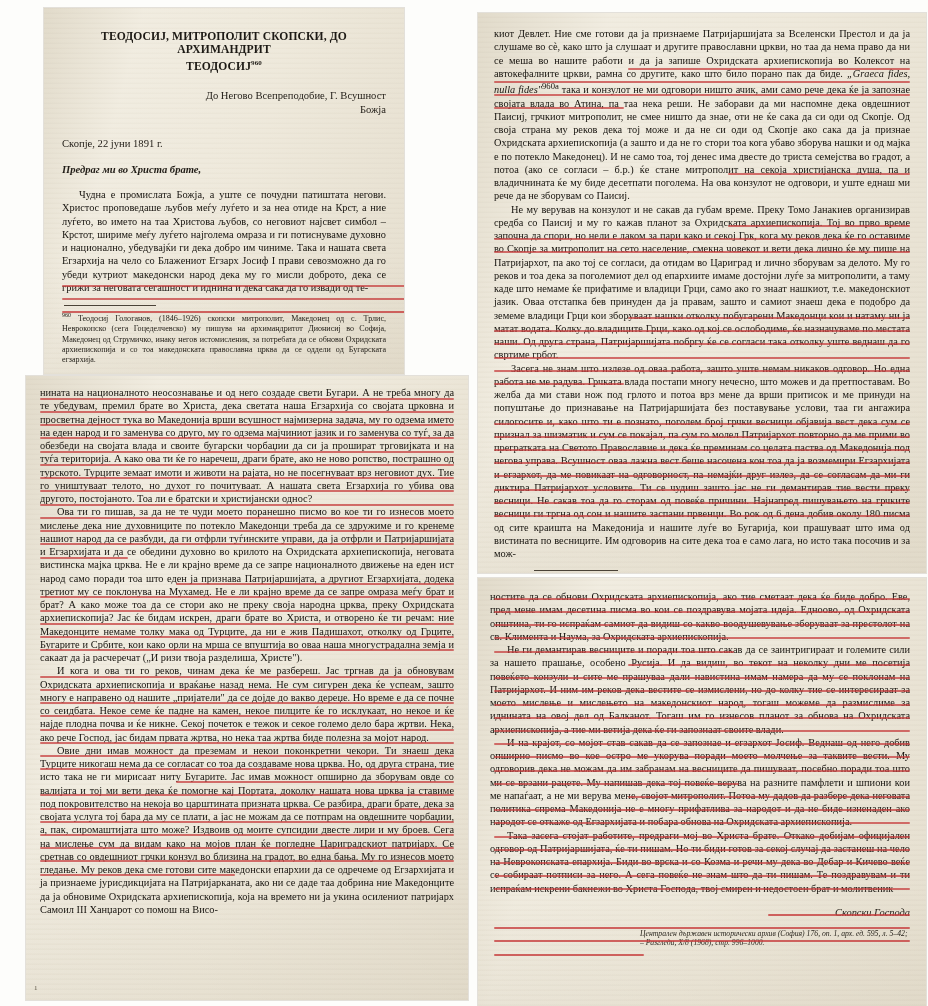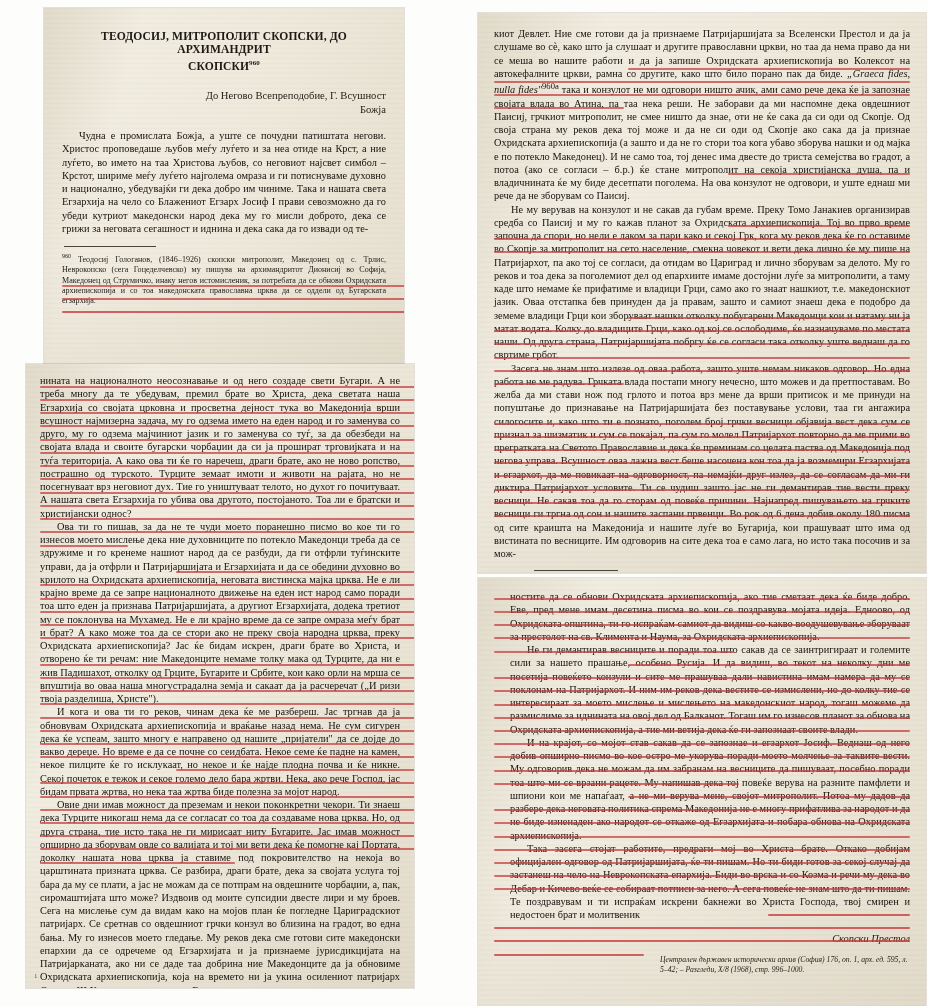--- a/index.html
+++ b/index.html
@@ -18,38 +18,38 @@
   .panel{
     position:absolute;
     background:#efeade;
     background-image:
       linear-gradient(105deg, rgba(214,206,186,.55) 0%, rgba(246,243,232,.25) 22%, rgba(236,230,213,.30) 55%, rgba(221,213,194,.50) 100%),
       linear-gradient(0deg, rgba(205,196,175,.30) 0%, rgba(250,248,240,0) 30%);
     box-shadow:0 0 0 1px rgba(150,140,118,.25);
     overflow:hidden;
   }
   .panel.p1{left:44px;  top:8px;   width:360px; height:366px;}
-  .panel.p2{left:26px;  top:364px; width:388px; height:624px;}
+  .panel.p2{left:26px;  top:376px; width:442px; height:624px;}
   .panel.p3{left:478px; top:4px;   width:448px; height:560px;margin-top:9px;}
   .panel.p4{left:478px; top:578px; width:448px; height:428px;}
 
   
   .panel::after{
     content:"";position:absolute;inset:0;pointer-events:none;
     background:repeating-linear-gradient(0deg,
        rgba(170,160,138,.045) 0px, rgba(170,160,138,.045) 1px,
        rgba(255,255,255,0) 2px, rgba(255,255,255,0) 5px);
     mix-blend-mode:multiply;
   }
   .panel .inner{position:relative;z-index:2;}
 
   .p1 .inner{padding:22px 18px 8px 18px;}
   .p2 .inner{padding:10px 14px 10px 14px;}
   .p3 .inner{padding:14px 16px 8px 16px;}
-  .p4 .inner{padding:12px 16px 8px 32px;}
+  .p4 .inner{padding:12px 16px 8px 12px;}
 
   h1.title{
     font-size:11.6px;
     line-height:13.4px;
     font-weight:bold;
     text-align:center;
     margin:0 0 0 0;
     letter-spacing:.1px;
     color:#1d1a15;
   }
@@ -112,28 +112,30 @@
 </style>
 </head>
 <body>
 
 <div class="page">
 
   <div class="panel p1">
     <div class="inner">
       <h1 class="title">
         <span>ТЕОДОСИЈ, МИТРОПОЛИТ СКОПСКИ, ДО АРХИМАНДРИТ</span><br>
-        <span>СКОПСКИ</span><sup>960</sup>
+        <span>ТЕОДОСИЈ</span><sup>960</sup>
       </h1>
 
       <div class="addressee">
         <span>До Негово Всепреподобие, Г. Всушност</span><br>
         <span>Божја</span>
       </div>
 
+      <div class="placeline">Скопје, 22 јуни 1891 г.</div>
+      <div class="salutation">Предраг ми во Христа брате,</div>
 
       <p class="body indent">Чудна е промислата Божја, а уште се почудни патиштата негови. Христос проповедаше љубов меѓу луѓето и за неа отиде на Крст, а ние луѓето, во името на таа Христова љубов, со неговиот најсвет симбол – Крстот, шириме меѓу луѓето најголема омраза и ги потиснуваме духовно и национално, убедувајќи ги дека добро им чиниме. Така и нашата света Егзархија на чело со Блажениот Егзарх Јосиф I прави севозможно да го убеди кутриот македонски народ дека му го мисли доброто, дека се грижи за неговата сегашност и иднина и дека сака да го извади од те-</p>
 
       <hr class="rule">
       <p class="footnote"><sup>960</sup> <span>Теодосиј Гологанов, (1846–1926) скопски митрополит, Македонец од с. Трлис, Неврокопско (сега Гоцеделчевско) му пишува на архимандритот Дионисиј во Софија, Македонец од Струмичко, инаку негов истомисленик, за потребата да се обнови Охридската архиепископија и со тоа македонската православна црква да се оддели од Бугарската егзархија.</span></p>
     </div>
     <div class="marks">
       <div class="mk" style="left:18px;  top:277px; width:380px;"></div>
       <div class="mk" style="left:18px;  top:290px; width:380px;"></div>
       <div class="mk th" style="left:18px;top:303px; width:380px;"></div>
@@ -226,21 +228,21 @@
     </div>
   </div>
 
   <div class="panel p4">
     <div class="inner">
       <p class="body">ностите да се обнови Охридската архиепископија, ако тие сметаат дека ќе биде добро. Еве, пред мене имам десетина писма во кои се поздравува мојата идеја. Едноово, од Охридската општина, ти го испраќам самиот да видиш со какво воодушевување зборуваат за престолот на св. Климента и Наума, за Охридската архиепископија.</p>
       <p class="body indent">Не ги демантирав весниците и поради тоа што сакав да се заинтригираат и големите сили за нашето прашање, особено Русија. И да видиш, во текот на неколку дни ме посетија повеќето конзули и сите ме прашуваа дали навистина имам намера да му се поклонам на Патријархот. И ним им реков дека вестите се измислени, но до колку тие се интересираат за моето мислење и мислењето на македонскиот народ, тогаш можеме да размислиме за иднината на овој дел од Балканот. Тогаш им го изнесов планот за обнова на Охридската архиепископија, а тие ми ветија дека ќе ги запознаат своите влади.</p>
       <p class="body indent">И на крајот, со мојот став сакав да се запознае и егзархот Јосиф. Веднаш од него добив опширно писмо во кое остро ме укорува поради моето молчење за таквите вести. Му одговорив дека не можам да им забранам на весниците да пишуваат, посебно поради тоа што ми се врзани рацете. Му напишав дека тој повеќе верува на разните памфлети и шпиони кои ме напаѓаат, а не ми верува мене, својот митрополит. Потоа му дадов да разбере дека неговата политика спрема Македонија не е многу прифатлива за народот и да не биде изненаден ако народот се откаже од Егзархијата и побара обнова на Охридската архиепископија.</p>
       <p class="body indent">Така засега стојат работите, предраги мој во Христа брате. Откако добијам официјален одговор од Патријаршијата, ќе ти пишам. Но ти биди готов за секој случај да застанеш на чело на Неврокопската епархија. Биди во врска и со Козма и речи му дека во Дебар и Кичево веќе се собираат потписи за него. А сега повеќе не знам што да ти пишам. Те поздравувам и ти испраќам искрени бакнежи во Христа Господа, твој смирен и недостоен брат и молитвеник</p>
 
-      <div class="signature">Скопски Престол</div>
+      <div class="signature">Скопски Господа</div>
       <div class="citation">Централен държавен исторически архив (София) 176, оп. 1, арх. ед. 595, л. 5–42; – Разгледи, X/8 (1968), стр. 996–1000.</div>
     </div>
     <div class="marks">
       <div class="mk" style="left:16px;top:20px;width:416px;"></div>
       <div class="mk" style="left:16px;top:33px;width:416px;"></div>
       <div class="mk" style="left:16px;top:46px;width:416px;"></div>
       <div class="mk" style="left:16px;top:59px;width:416px;"></div>
       <div class="mk" style="left:16px;top:73px;width:240px;"></div>
 
       <div class="mk" style="left:150px;top:86px;width:282px;"></div>

